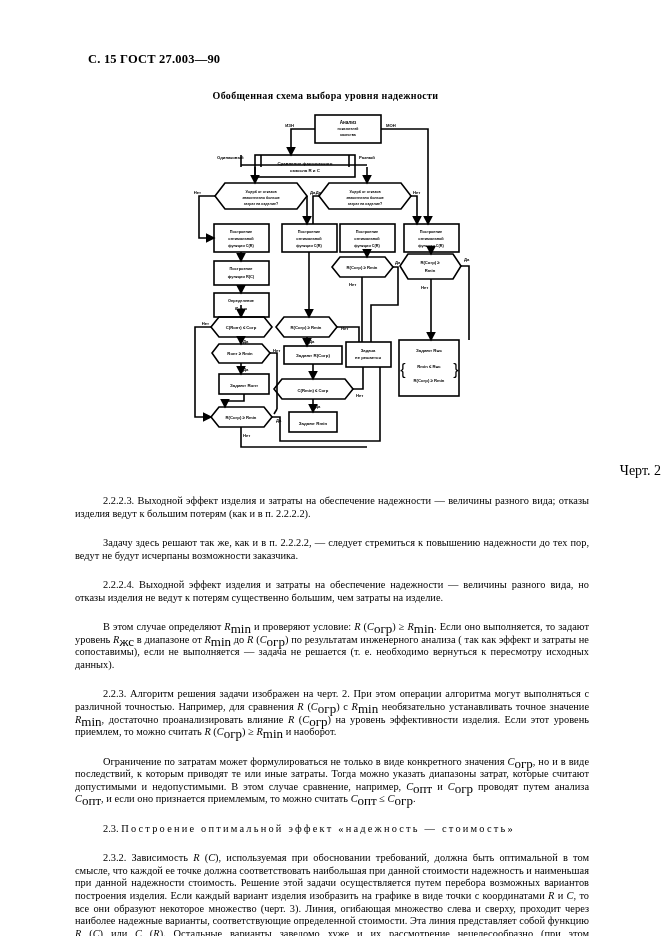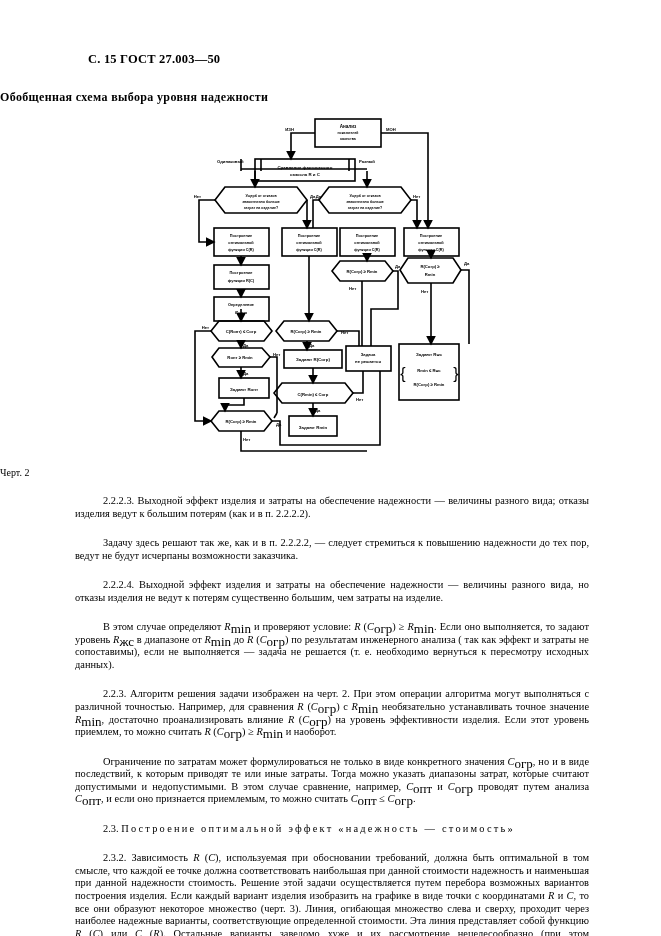--- a/index.html
+++ b/index.html
@@ -13,46 +13,46 @@
   
   .running-head{
     position:absolute;left:88px;top:52px;
     font-family:"Liberation Serif",serif;
     font-weight:bold;font-size:12.5px;letter-spacing:.2px;
   }
 
   
   .figure-wrap{position:absolute;left:0;top:90px;width:661px;}
   .figure-title{
-    font-weight:bold;font-size:12px;
+    text-align:center;font-weight:bold;font-size:10px;
     letter-spacing:.35px;margin:0 10px 8px 0;
   }
   .figure-caption{
-    text-align:left;font-size:10px;margin-top:6px;
+    text-align:right;font-size:14px;margin-top:6px;
   }
   .chart-box{position:relative;width:300px;height:348px;margin:0 auto;}
   .chart-box svg{display:block;}
 
   
   .body-text{
     position:absolute;left:58px;top:478px;width:548px;
     font-size:10.4px;line-height:12.55px;text-align:justify;
     font-family:"Liberation Serif",serif;
   }
   .body-text p{margin:17px;text-indent:28px;}
   .spaced{letter-spacing:2.2px;}
   i{font-style:italic;}
   sub{font-size:13px;line-height:0;}
 </style>
 </head>
 <body>
 
 <div class="page">
 
-  <div class="running-head">С. 15 ГОСТ 27.003—50</div>
+  <div class="running-head">С. 15 ГОСТ 27.003—90</div>
 
   <div class="figure-wrap">
     <div class="figure-title">Обобщенная схема выбора уровня надежности</div>
 
     <div class="chart-box">
       <svg width="300" height="348" viewBox="0 0 300 348">
         <defs>
           <marker id="ar" markerWidth="6" markerHeight="6" refX="5" refY="3" orient="auto">
             <path d="M0,0 L6,3 L0,6 z" fill="#000"></path>
           </marker>

